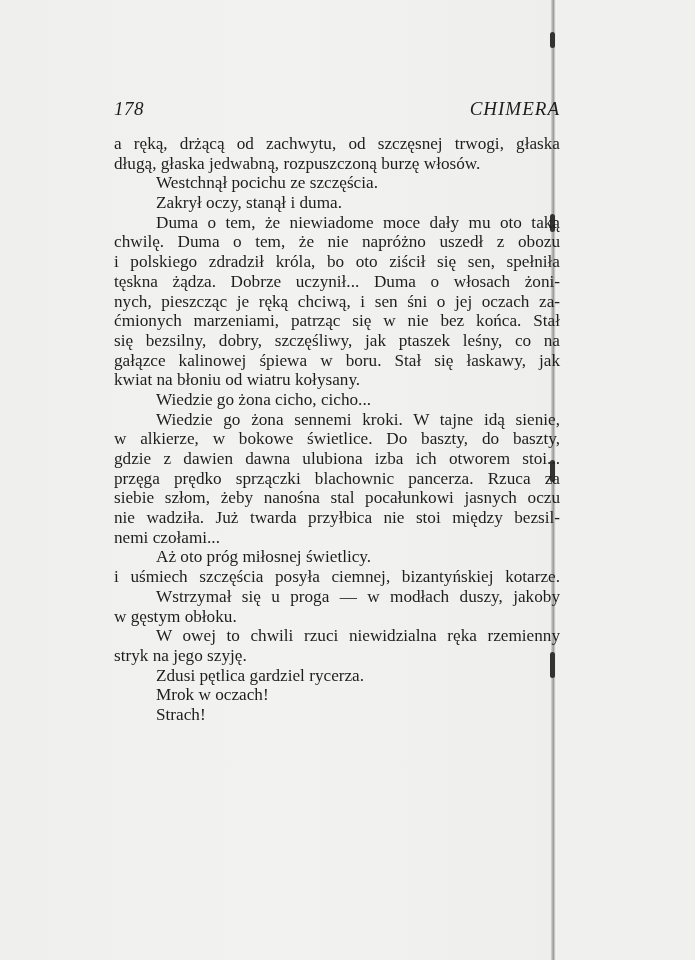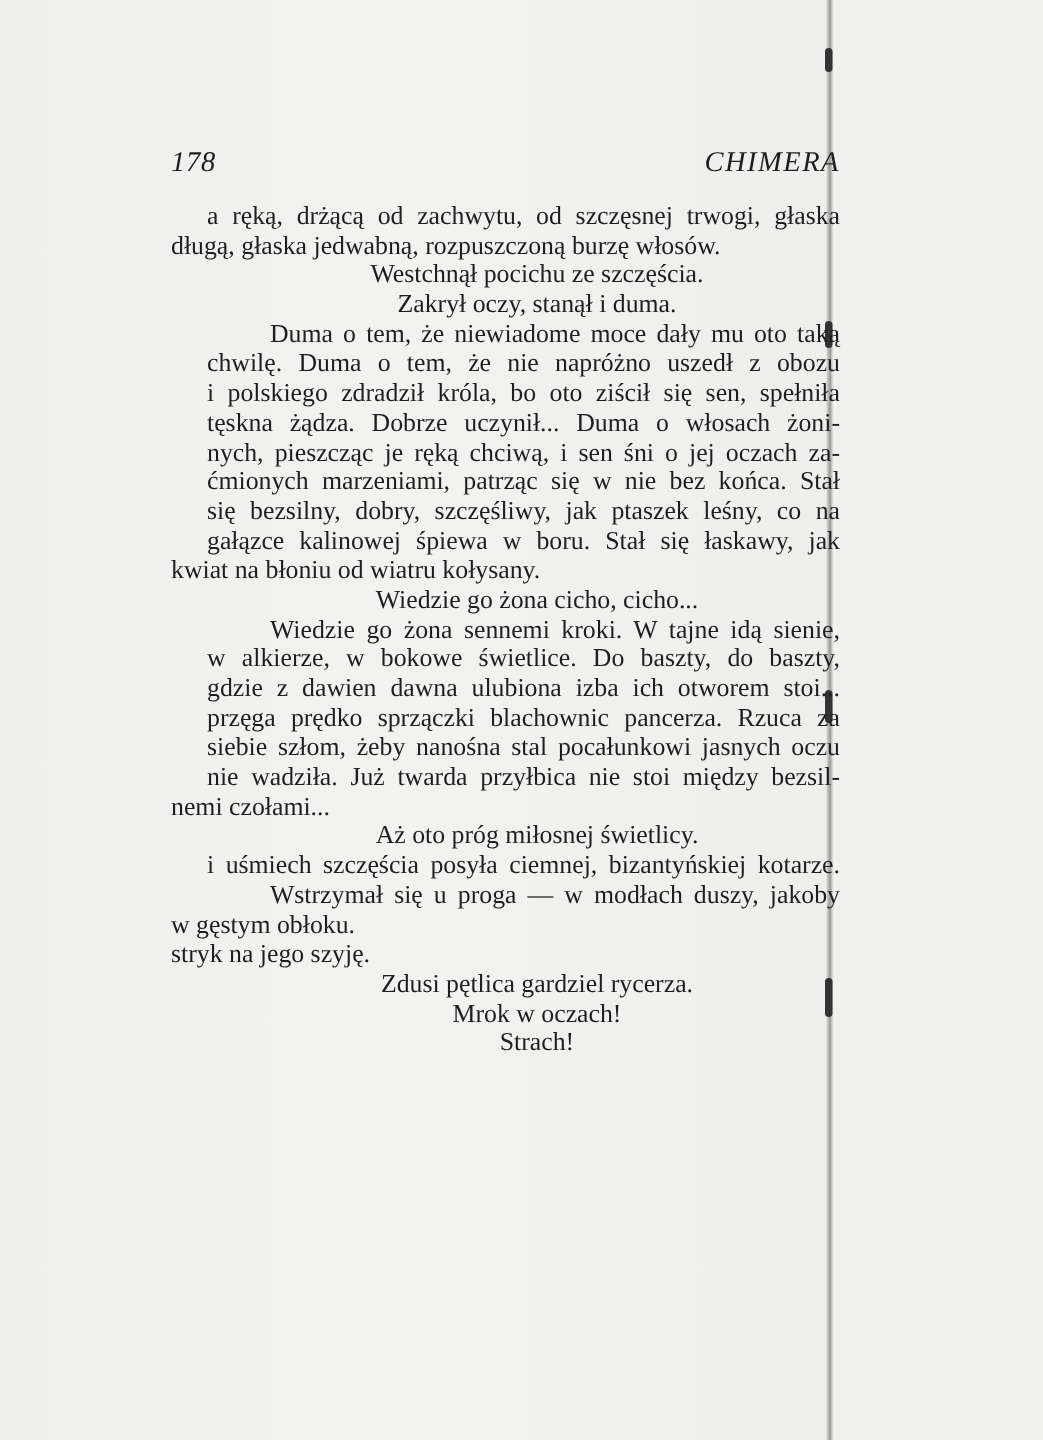--- a/index.html
+++ b/index.html
@@ -25,22 +25,22 @@
     position: absolute; left: 114px; top: 98px; width: 446px; height: 26px;
     font-style: italic;
   }
   .page-number { position: absolute; left: 0; top: 0; font-size: 19px; letter-spacing: 0.5px; }
   .running-title { position: absolute; right: 0; top: 0; font-size: 19px; letter-spacing: 1px; font-style: italic; }
   .text-block {
     position: absolute; left: 114px; top: 134px; width: 446px;
     font-size: 17.2px; line-height: 19.7px;
   }
   .line { display: block; height: 19.7px; white-space: nowrap; }
-  .line.justify { text-align: justify; text-align-last: justify; margin-left: 24px; }
-  .line.indent { padding-left: 42px; text-align: center; }
+  .line.justify { text-align: justify; text-align-last: justify; }
+  .line.indent { padding-left: 42px; }
 </style>
 </head>
 <body>
 
 <div class="page">
   <div class="edge"></div>
   <div class="edge-mark" style="right:2px; top:32px; height:16px;"></div>
   <div class="edge-mark" style="right:2px; top:214px; height:18px;"></div>
   <div class="edge-mark" style="right:2px; top:460px; height:22px;"></div>
   <div class="edge-mark" style="right:2px; top:652px; height:26px;"></div>
@@ -69,18 +69,19 @@
       <span class="line justify">w alkierze, w bokowe świetlice.  Do baszty,  do baszty,</span>
       <span class="line justify">gdzie z dawien dawna ulubiona izba  ich  otworem  stoi...</span>
       <span class="line justify">przęga prędko sprzączki blachownic pancerza.  Rzuca za</span>
       <span class="line justify">siebie szłom, żeby nanośna stal pocałunkowi jasnych oczu</span>
       <span class="line justify">nie wadziła.  Już twarda przyłbica nie stoi między bezsil-</span>
       <span class="line">nemi czołami...</span>
       <span class="line indent">Aż oto próg miłosnej świetlicy.</span>
       <span class="line justify">i uśmiech szczęścia posyła ciemnej, bizantyńskiej kotarze.</span>
       <span class="line indent justify">Wstrzymał się u proga — w modłach duszy, jakoby</span>
       <span class="line">w gęstym obłoku.</span>
+      <span class="line indent justify">W owej to chwili rzuci niewidzialna ręka rzemienny</span>
       <span class="line">stryk na jego szyję.</span>
       <span class="line indent">Zdusi pętlica gardziel rycerza.</span>
       <span class="line indent">Mrok w oczach!</span>
       <span class="line indent">Strach!</span>
     </div>
 </div>
 
 </body></html>

